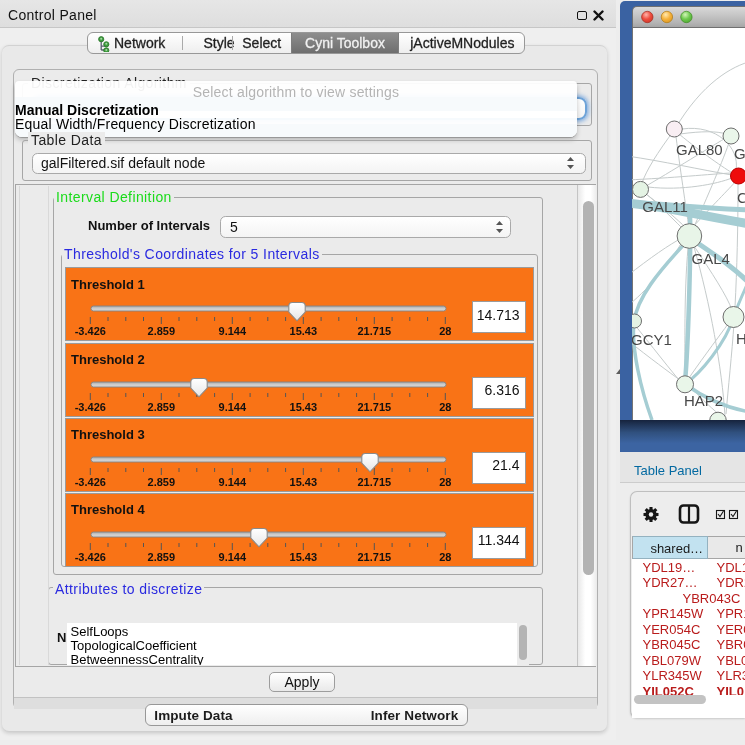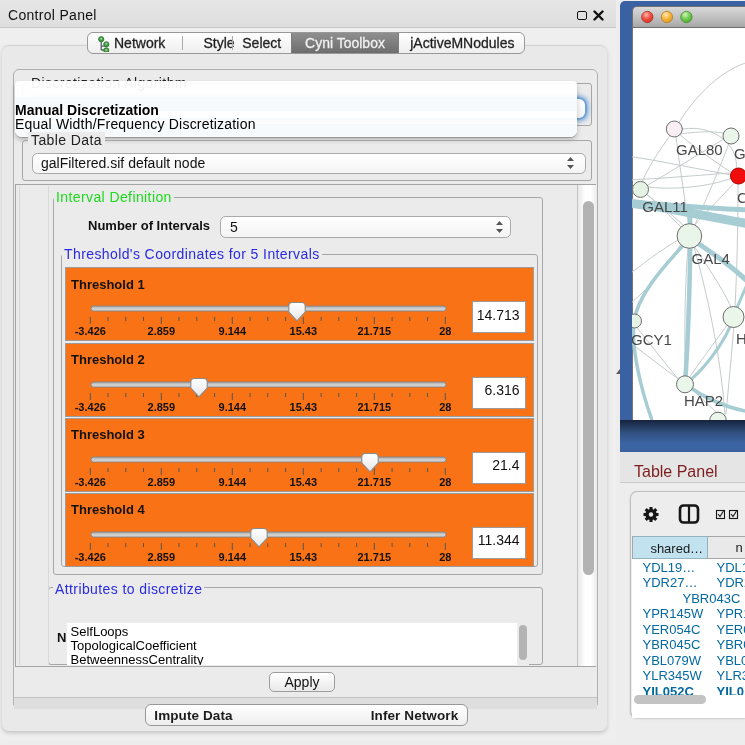--- a/index.html
+++ b/index.html
@@ -71,31 +71,31 @@
      color:#f4f4f4; border-left:1px solid #7e7e7e; border-right:1px solid #7e7e7e; }
 
   
   #bluewin { left:620px; top:1px; width:125px; height:450.5px; background:#3a62a2; border-radius:5px 0 0 0; }
   #nettitle { left:632px; top:6px; width:113px; height:22px;
      background:linear-gradient(#d9d9d9,#b3b3b3 80%,#a6a6a6); border:1px solid #707070; border-right:none; border-radius:5px 0 0 0; }
   #netcanvas { left:632px; top:28px; width:113px; height:392px; background:#ffffff;
      border-left:1px solid #757575; }
   #tpbar { left:620px; top:451.5px; width:125px; height:31px; background:#e5e5e5;
      border-bottom:1px solid #cccccc; }
-  #tptext { left:634px; top:463px; font-size:16px; color:#7f1d1d; }
+  #tptext { left:634px; top:463px; font-size:13px; color:#0369a1; }
   #tablecard { left:630px; top:491px; width:115px; height:227px; background:#ededed;
      border:1px solid #bfbfbf; border-right:none; border-radius:7px 0 0 7px;
      box-shadow:0 1px 2px rgba(0,0,0,0.15); }
   .hdrblue { position:absolute; left:632px; top:536px; width:75.5px; height:22.5px;
      background:#c2e2f0; border:1px solid #94b2c0; border-left:1px solid #a6a6a6;
      font-size:13px; color:#1a1a1a; display:block; text-align:center; padding-left:14px; padding-top:4px; }
   .hdrgray { position:absolute; left:707.5px; top:536px; width:37.5px; height:22.5px;
      background:#e9e9e9; border-top:1px solid #a6a6a6; border-bottom:1px solid #a6a6a6;
      font-size:13px; color:#1a1a1a; display:flex; align-items:center; padding-left:28px; }
-  #tbody { left:632px; top:558.5px; width:113px; height:136px; background:#ffffff; overflow:hidden; font-size:13px; color:#0369a1; }
+  #tbody { left:632px; top:558.5px; width:113px; height:136px; background:#ffffff; overflow:hidden; font-size:13px; color:#b91c1c; }
   .trow { position:absolute; left:0; width:113px; height:15.5px; line-height:15.5px; white-space:nowrap; }
   .c1 { position:absolute; left:10.5px; }
   .c2 { position:absolute; left:84.5px; }
   #twhite { left:632px; top:558.5px; width:113px; height:159px; background:#ffffff; }
   #hthumb { left:634px; top:695px; width:72px; height:9px; background:#c3c3c3; border-radius:4.5px; }
 </style>
 </head>
 <body>
 <div id="stage">
 
@@ -131,20 +131,21 @@
 
   <div class="grp" style="left:22px; top:83px; width:570px; height:43px;">
     <span class="gtitle" style="left:5px; color:#222;">Discretization Algorithm</span>
   </div>
   <div class="combo" style="left:32px; top:97px; width:555px; height:23px;
        border:2px solid #6ea3d8; border-radius:8px; box-shadow:0 0 4px 1.5px rgba(90,150,220,0.75);"></div>
 
   <div class="abs" id="popup">
     <div style="position:absolute; left:0; top:16px; width:562px; height:14px; background:#f7fafc;"></div>
     <div style="position:absolute; left:0; top:43px; width:562px; height:12.5px; background:#f7fafc; border-radius:0 0 7px 7px;"></div>
+    <div style="position:absolute; left:0; top:2.5px; width:562px; text-align:center; font-size:14px; letter-spacing:0.2px; color:#b4b4b4;">Select algorithm to view settings</div>
     <div style="position:absolute; left:0; top:20.5px; font-size:14px; font-weight:bold; color:#000;">Manual Discretization</div>
     <div style="position:absolute; left:0; top:34.5px; font-size:14px; letter-spacing:0.2px; color:#000;">Equal Width/Frequency Discretization</div>
   </div>
 
   <div class="grp" style="left:22px; top:140px; width:570px; height:41px;">
     <span class="gtitle" style="left:5px; color:#222;">Table Data</span>
   </div>
   <div class="combo" style="left:32px; top:152.5px; width:554px; height:21.5px; border-radius:5.5px;">galFiltered.sif default node
     <svg class="carrows" width="9" height="13" viewBox="0 0 9 13">
       <path d="M4.5 0.5 L8 4.5 L1 4.5 Z" fill="#555"></path>

